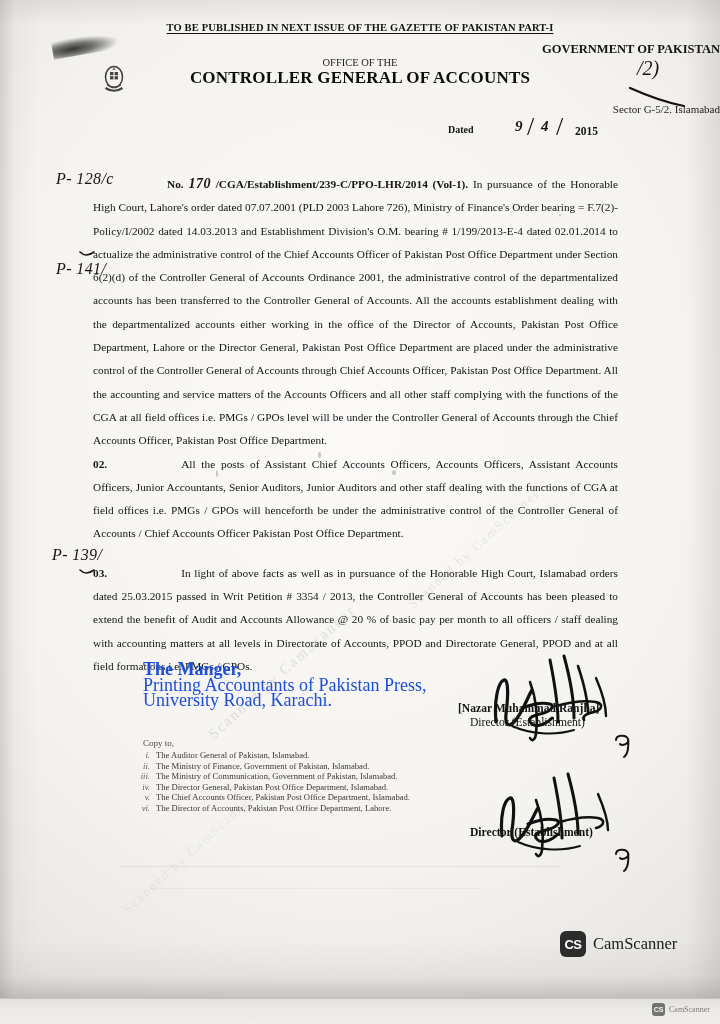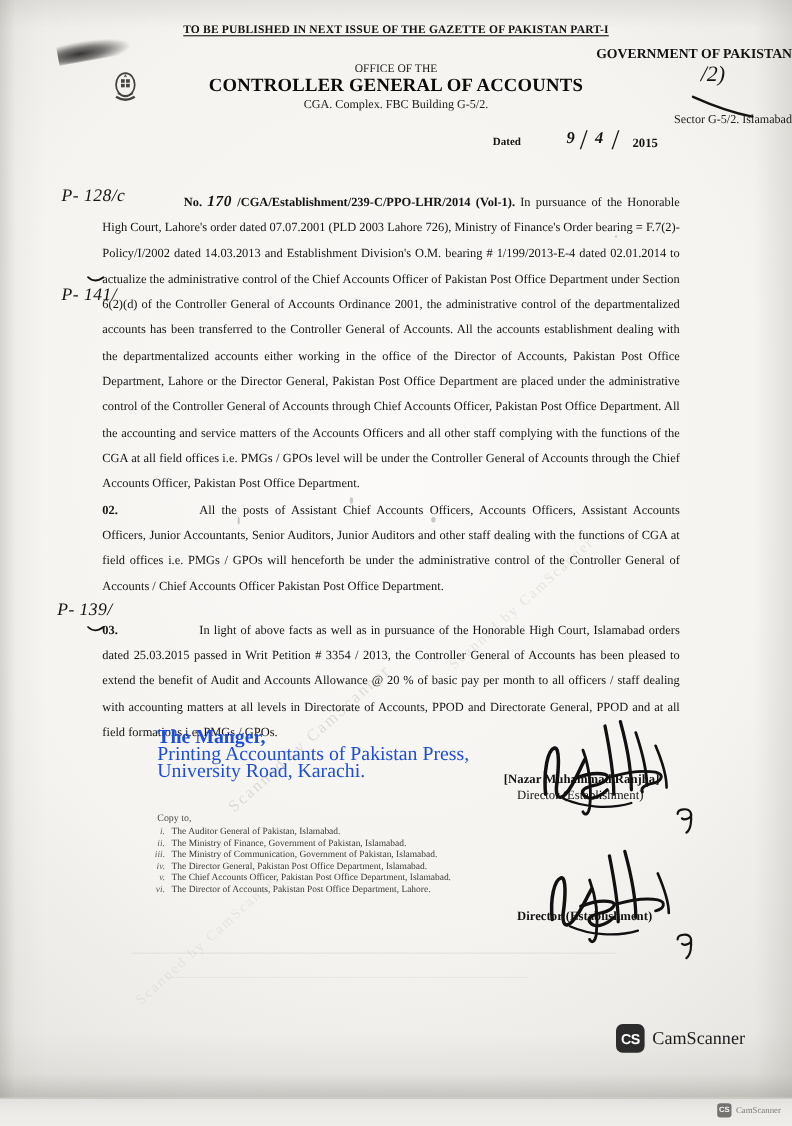--- a/index.html
+++ b/index.html
@@ -156,21 +156,20 @@
       <rect x="9" y="14.2" width="3.4" height="3.2" fill="#15130f"></rect>
       <rect x="13.6" y="14.2" width="3.4" height="3.2" fill="#15130f"></rect>
       <path d="M4.5 26 Q13 31.5 21.5 26" fill="none" stroke="#15130f" stroke-width="2.2"></path>
       <path d="M6 23 Q13 27 20 23" fill="none" stroke="#15130f" stroke-width="1.1"></path>
     </svg>
 
     <div class="hdr-pub ink">TO BE PUBLISHED IN NEXT ISSUE OF THE GAZETTE OF PAKISTAN PART-I</div>
     <div class="hdr-gov ink">GOVERNMENT OF PAKISTAN</div>
     <div class="hdr-office ink">OFFICE OF THE</div>
     <div class="hdr-cga ink">CONTROLLER GENERAL OF ACCOUNTS</div>
-    <div class="hdr-addr1 ink">CGA. Complex. FBC Building G-5/2.</div>
     <div class="hdr-addr2 ink">Sector G-5/2. Islamabad</div>
 
     <div class="corner-note">/2)</div>
     <svg class="scribble" style="left:628px;top:84px;width:70px;height:26px;" viewBox="0 0 70 26">
       <path d="M2 4 C20 12 40 19 56 22" fill="none" stroke="#17140f" stroke-width="2.2" stroke-linecap="round"></path>
     </svg>
 
     <div class="dated-lbl">Dated</div>
     <div class="dated-val">9</div>
     <div class="dated-slash" style="left:527px;top:112px;">/</div>

